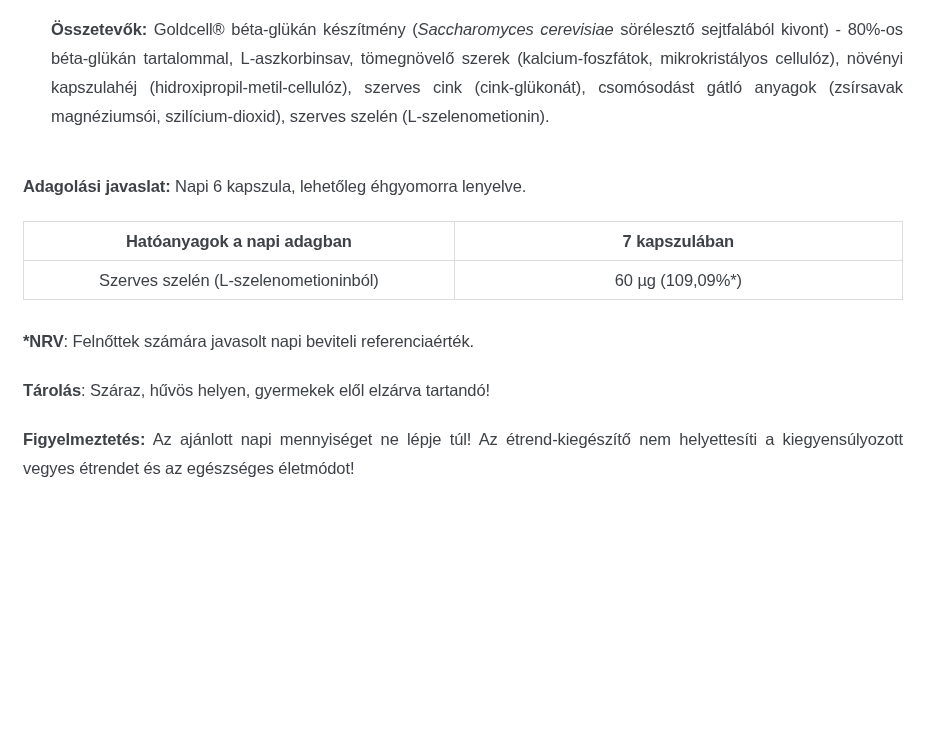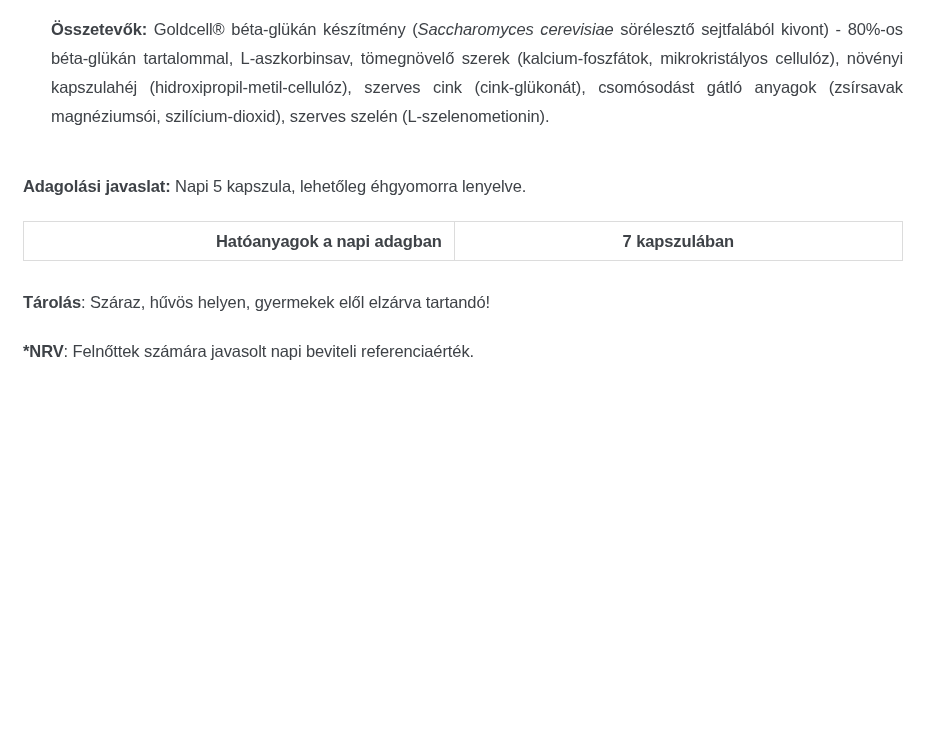--- a/index.html
+++ b/index.html
@@ -36,50 +36,55 @@
     margin: 0 0 27px 0;
   }
   .nutrition th, .nutrition td {
     border: 1px solid #dcdcdc;
     padding: 8px 12px;
     line-height: 22px;
     vertical-align: top;
     font-size: 16.5px;
   }
   .nutrition th { font-weight: bold; text-align: left; }
-  .nutrition .col-name { width: 49%; text-align: right; }
+  .nutrition .col-name { width: 49%; text-align: center; }
   .nutrition .col-val { text-align: center; }
   .cell-line { margin: 0; }
   .cell-note { margin: 28px 0 0 0; }
   sup.reg {
     font-size: 62%;
     vertical-align: super;
     line-height: 0;
   }
 </style>
 </head>
 <body>
 
 <div class="page">
 
   <p class="justify para-ingredients"><strong>Összetevők:</strong><span> Goldcell® béta-glükán készítmény (</span><em>Saccharomyces cerevisiae</em><span> sörélesztő sejtfalából kivont) - 80%-os béta-glükán tartalommal, L-aszkorbinsav, tömegnövelő szerek (kalcium-foszfátok, mikrokristályos cellulóz), növényi kapszulahéj (hidroxipropil-metil-cellulóz), szerves cink (cink-glükonát), csomósodást gátló anyagok (zsírsavak magnéziumsói, szilícium-dioxid), szerves szelén (L-szelenometionin).</span></p>
 
-  <p><strong>Adagolási javaslat:</strong><span> Napi 5 kapszula, lehetőleg éhgyomorra lenyelve.</span></p>
+  <p><strong>Adagolási javaslat:</strong><span> Napi 6 kapszula, lehetőleg éhgyomorra lenyelve.</span></p>
 
 
 
   <table class="nutrition">
     <thead>
       <tr>
         <th class="col-name">Hatóanyagok a napi adagban</th>
         <th class="col-val">7 kapszulában</th>
       </tr>
     </thead>
     <tbody>
+      <tr>
+        <td class="col-name">Szerves szelén (L-szelenometioninból)</td>
+        <td class="col-val">60 µg (109,09%*)</td>
+      </tr>
     </tbody>
   </table>
 
+  <p><strong>*NRV</strong><span>: Felnőttek számára javasolt napi beviteli referenciaérték.</span></p>
+
   <p><strong>Tárolás</strong><span>: Száraz, hűvös helyen, gyermekek elől elzárva tartandó!</span></p>
 
-  <p><strong>*NRV</strong><span>: Felnőttek számára javasolt napi beviteli referenciaérték.</span></p>
-
+  <p class="justify para-warning"><strong>Figyelmeztetés:</strong><span> Az ajánlott napi mennyiséget ne lépje túl! Az étrend-kiegészítő nem helyettesíti a kiegyensúlyozott vegyes étrendet és az egészséges életmódot!</span></p>
 
 </div>
 
 </body></html>

